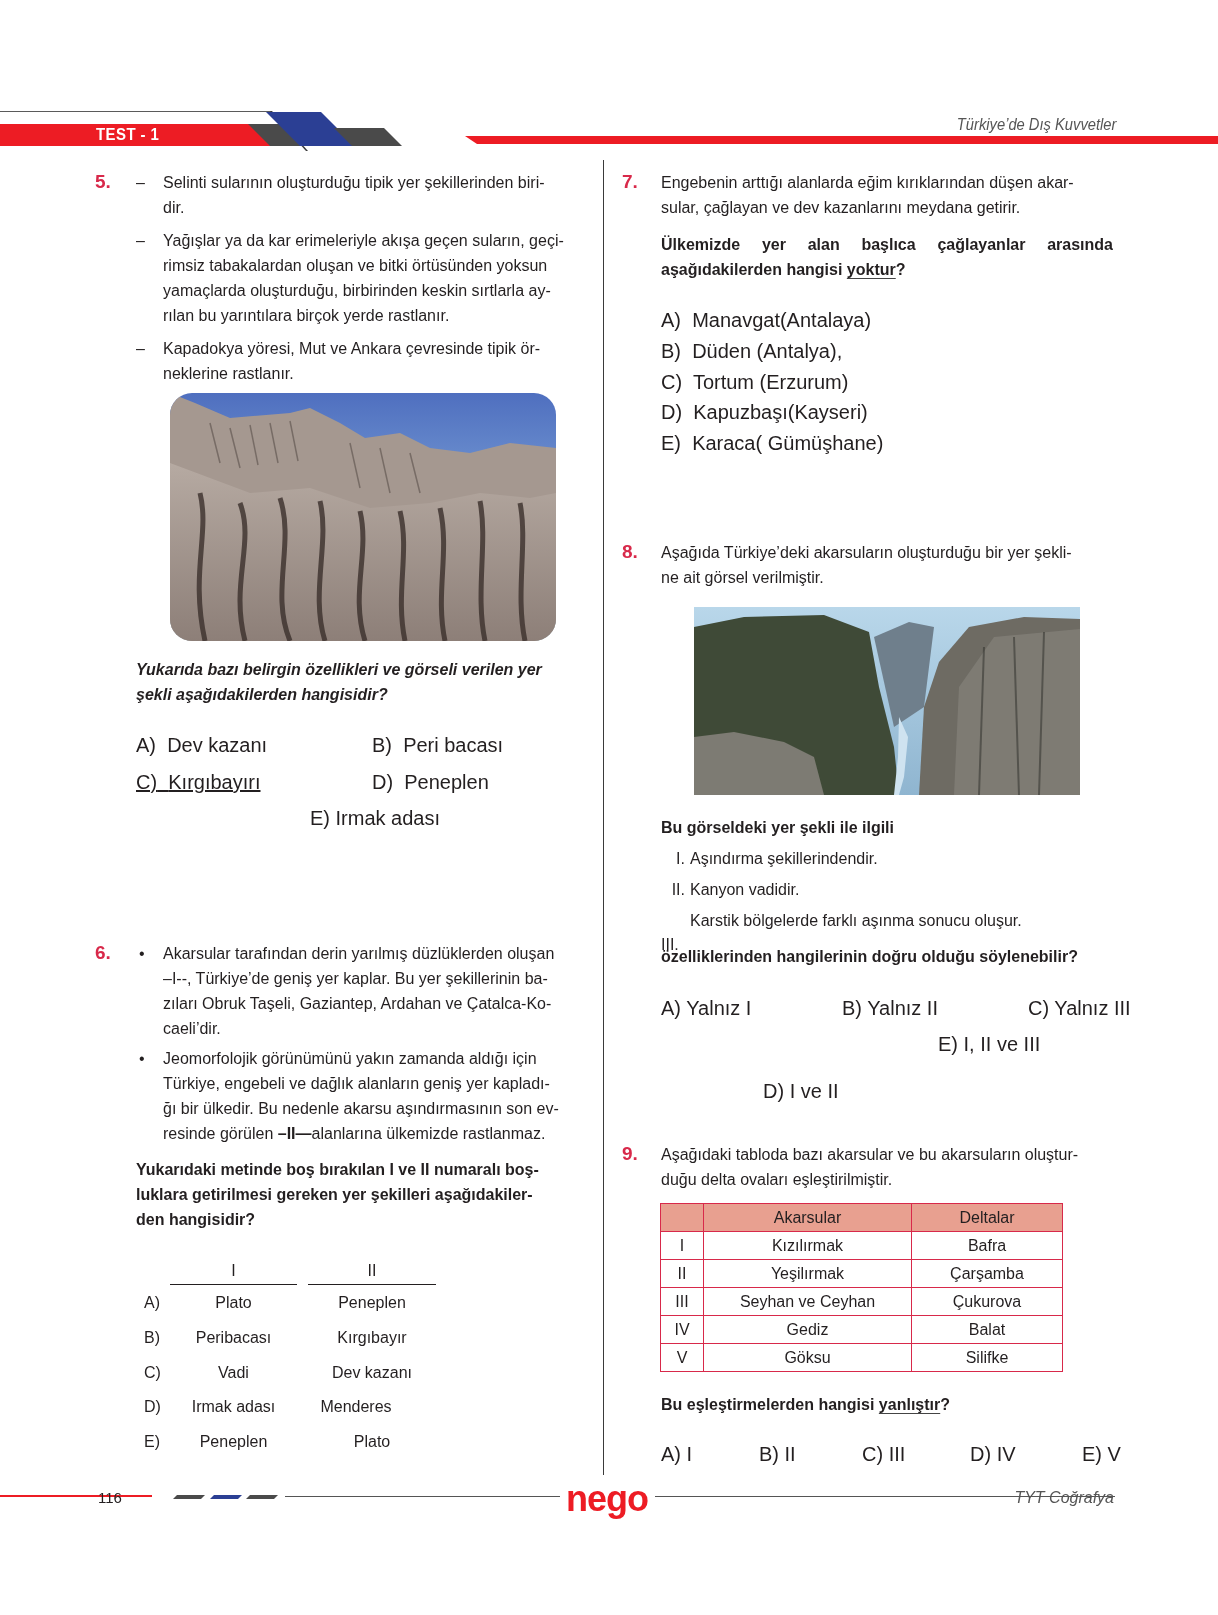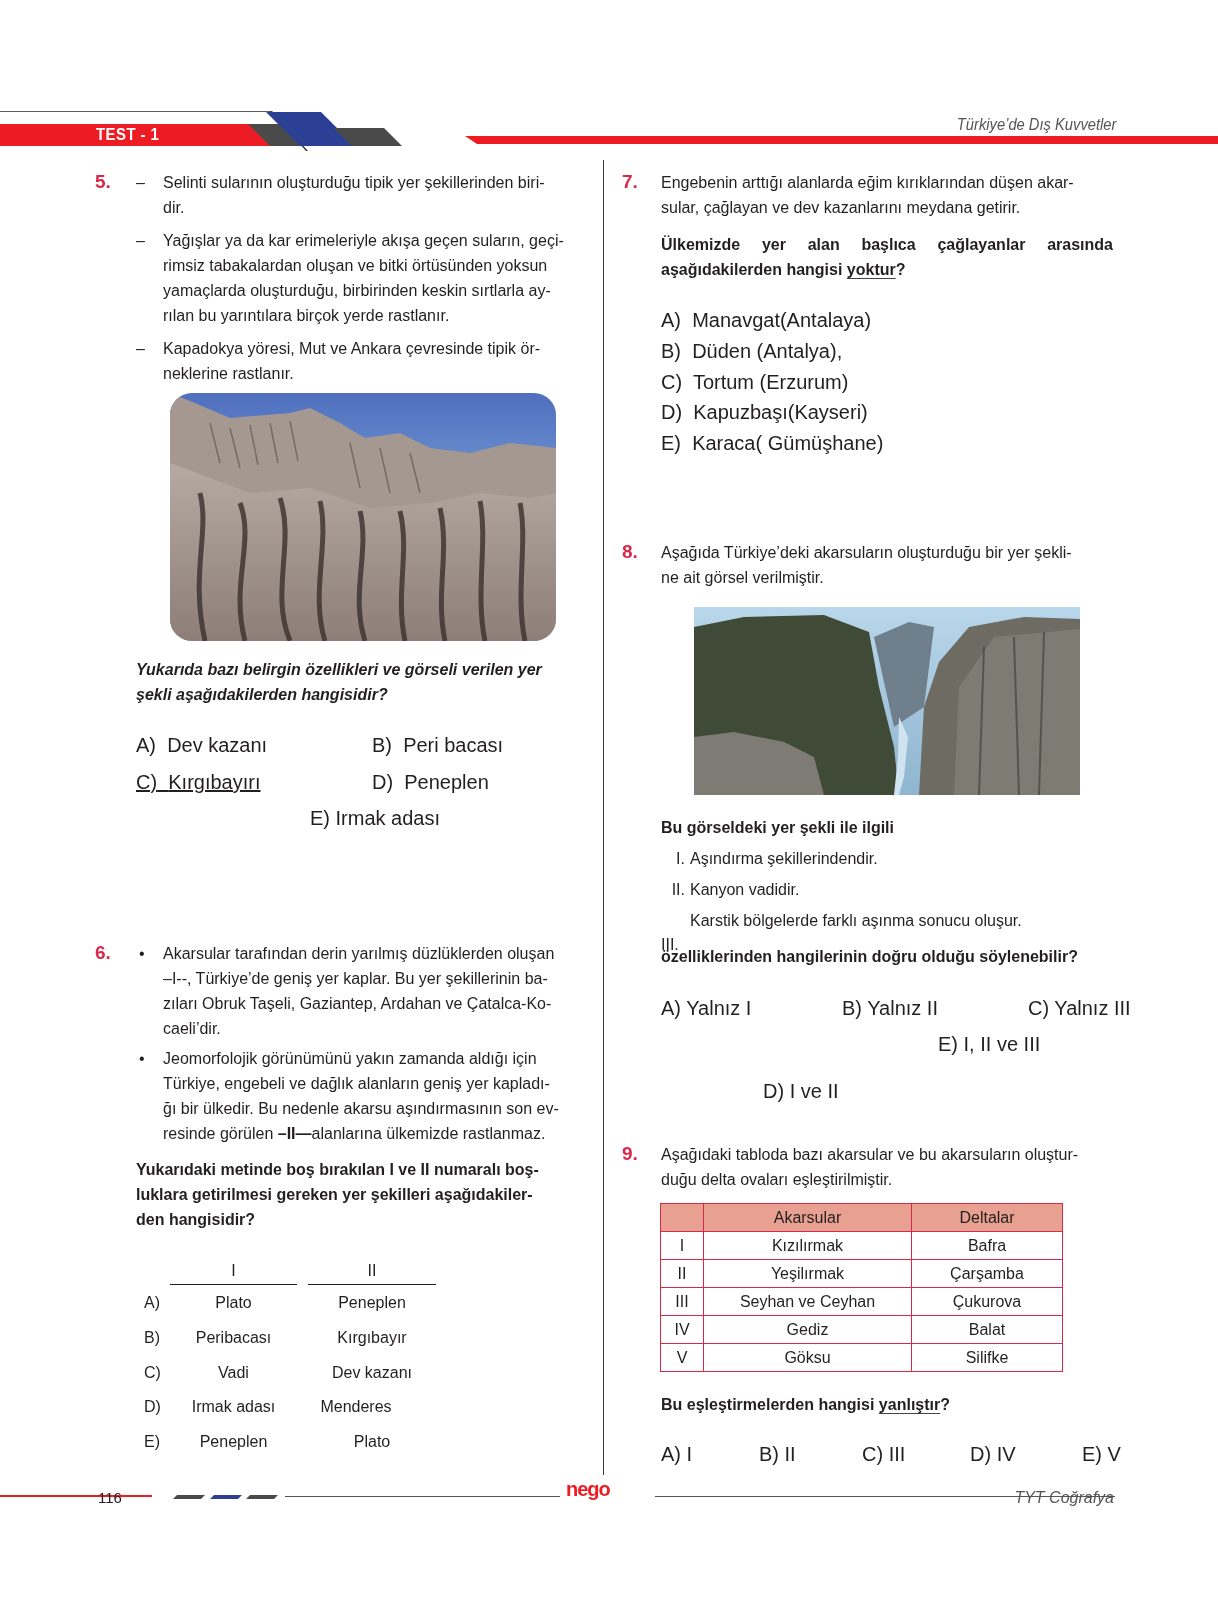--- a/index.html
+++ b/index.html
@@ -47,21 +47,21 @@
   .q9-table td, .q9-table th { border: 1px solid #d8294a; font-size: 16px; font-weight: normal;
     text-align: center; height: 28px; }
   .q9-table th { background: #e8a090; }
 
   
   .ftr-redline { left: 0; top: 1495px; width: 152px; height: 2px; background: #ed1c24; }
   .ftr-page { left: 98px; top: 1489px; font-size: 15px; color: #231f20; }
   .ftr-s { height: 4px; top: 1495px; width: 28px; transform: skewX(-45deg); }
   .ftr-greyline { top: 1496px; height: 1px; background: #555; }
   .ftr-subject { right: 104px; top: 1489px; font-style: italic; font-size: 16px; color: #555; }
-  .logo { left: 566px; top: 1478px; font-weight: bold; font-size: 20px; color: #ed1c24; letter-spacing: -1px; }
+  .logo { left: 566px; top: 1478px; font-weight: bold; font-size: 36px; color: #ed1c24; letter-spacing: -1px; }
 </style>
 </head>
 <body>
 
 <div class="abs hdr-thinline"></div>
 <div class="abs hdr-redbar"></div>
 <div class="abs hdr-title">TEST - 1</div>
 <div class="abs hdr-diagline"></div>
 <div class="abs stripe hdr-s1"></div>
 <div class="abs stripe hdr-s2"></div>

